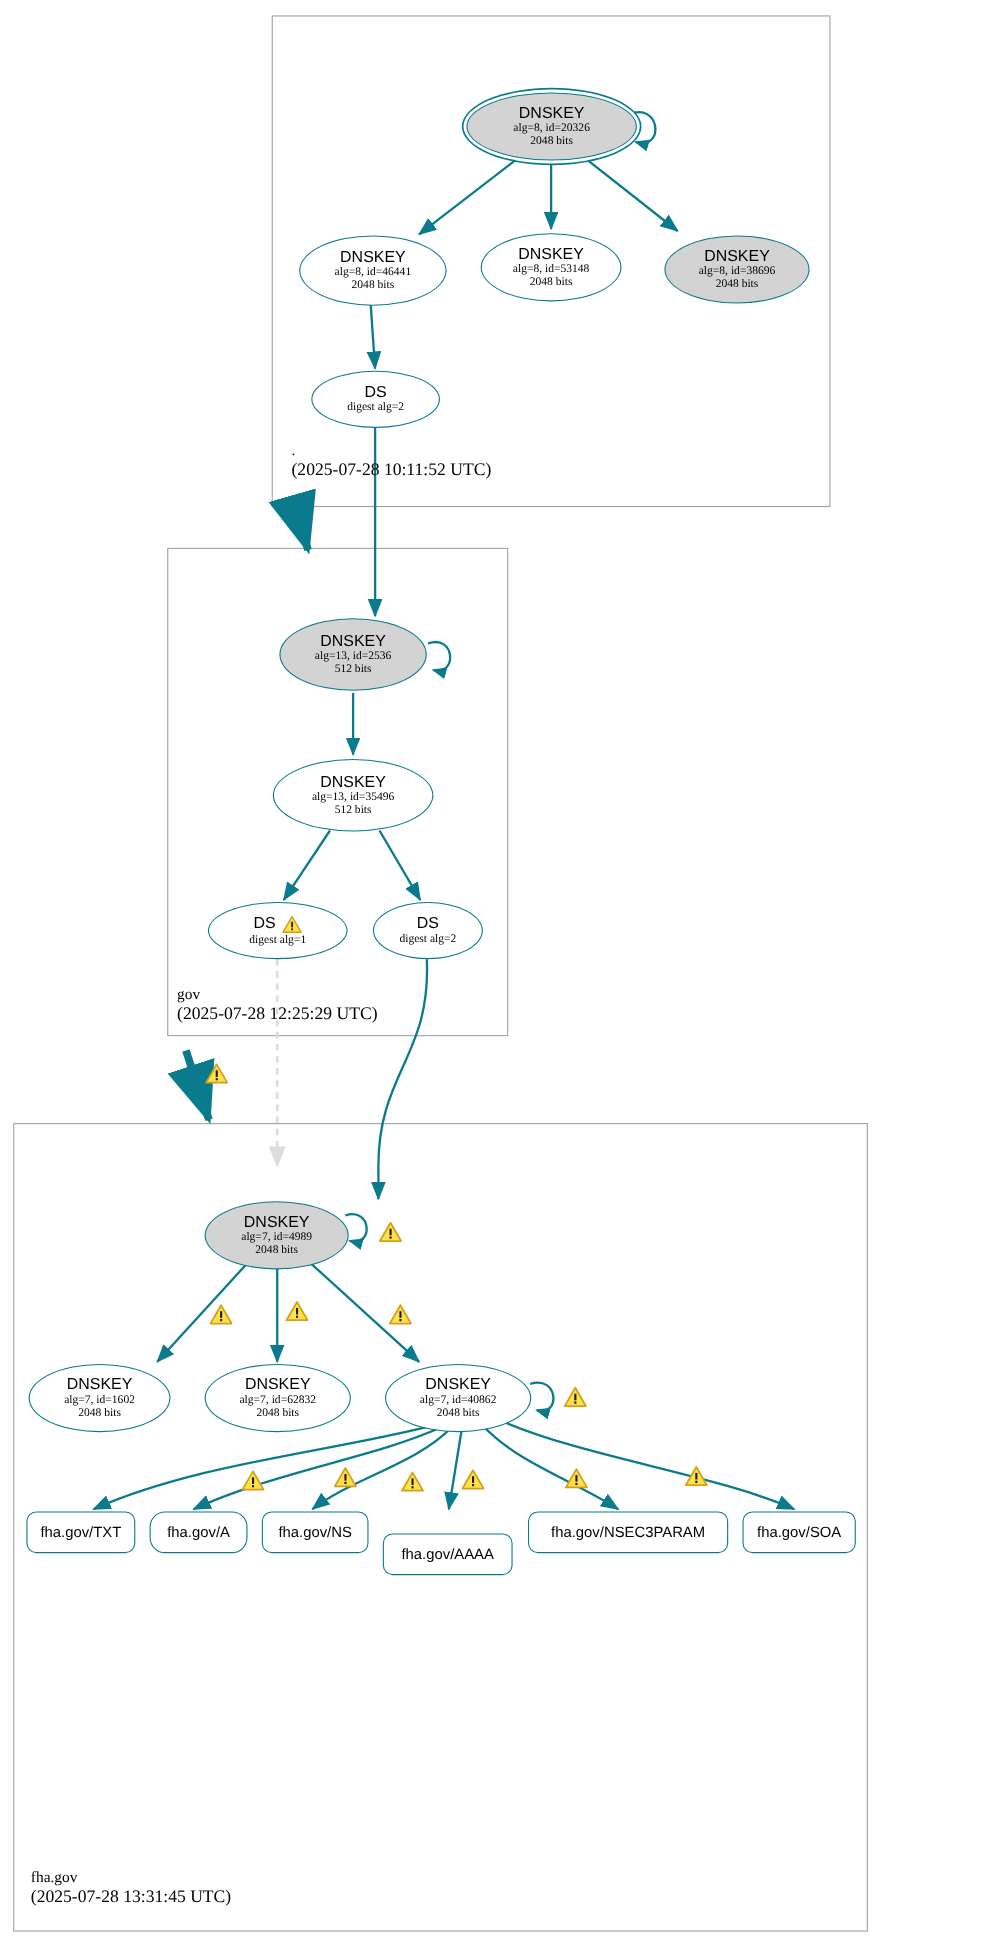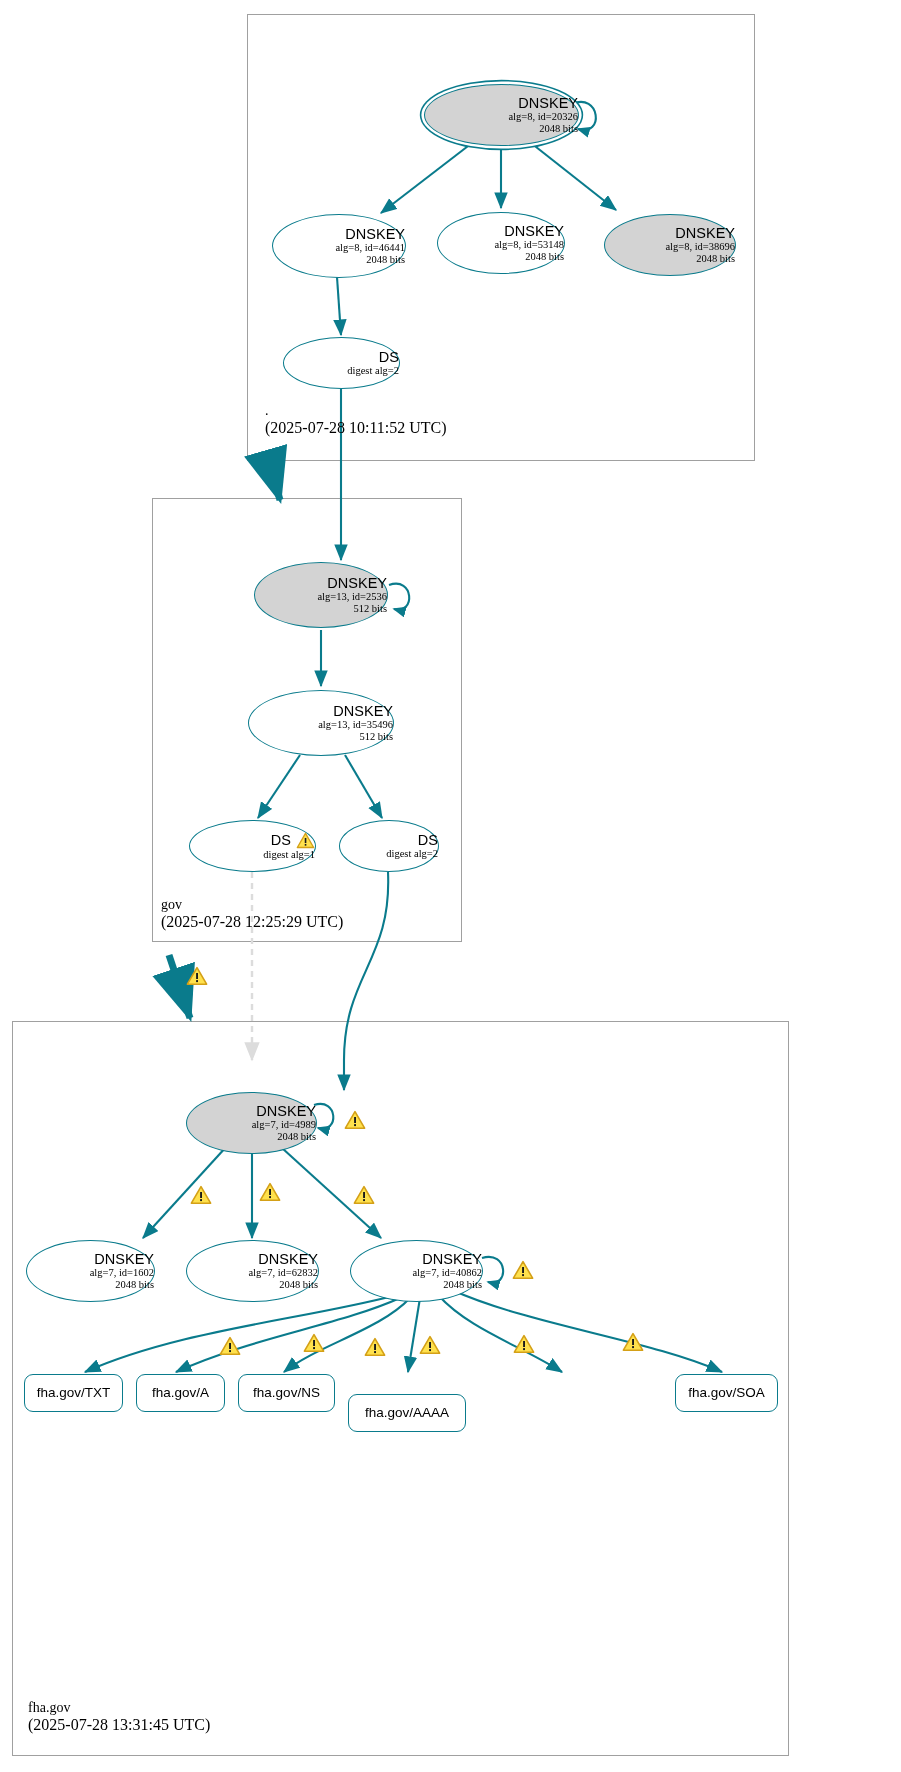--- a/index.html
+++ b/index.html
@@ -38,21 +38,20 @@
     flex-direction: column;
     align-items: center;
     justify-content: center;
     text-align: center;
     line-height: 1.12;
   }
   .ellipse {
     border: 1.6px solid #0a7b8c;
     border-radius: 50%;
     background: #ffffff;
-    align-items: flex-end;
   }
   .ellipse.filled {
     background: #d3d3d3;
   }
   .ellipse.dbl {
     box-shadow: 0 0 0 2.6px #ffffff, 0 0 0 4.2px #0a7b8c;
   }
   .rrset {
     border: 1.6px solid #0a7b8c;
     border-radius: 9px;
@@ -325,28 +324,31 @@
   </svg>
   <svg class="warn" viewBox="0 0 22 20" style="left:622px; top:1332px;">
     <path d="M11 1.6 L20.6 18.2 L1.4 18.2 Z" fill="#ffe14d" stroke="#d4a017" stroke-width="1.6" stroke-linejoin="round"></path>
     <rect x="10.1" y="7" width="1.9" height="6" fill="#1a1a1a"></rect>
     <rect x="10.1" y="14.1" width="1.9" height="2" fill="#1a1a1a"></rect>
   </svg>
 
   <div class="node rrset" style="left:24px; top:1374px; width:99px; height:38px;">
     <div class="n-title">fha.gov/TXT</div>
   </div>
-  <div class="node rrset" style="left:136px; top:1374px; width:89px; height:38px;">
+  <div class="node rrset" style="left:136px; top:1374px; width:89px; height:38px;border-radius:14px;">
     <div class="n-title">fha.gov/A</div>
   </div>
   <div class="node rrset" style="left:238px; top:1374px; width:97px; height:38px;">
     <div class="n-title">fha.gov/NS</div>
   </div>
   <div class="node rrset" style="left:348px; top:1394px; width:118px; height:38px;">
     <div class="n-title">fha.gov/AAAA</div>
+  </div>
+  <div class="node rrset" style="left:480px; top:1374px; width:182px; height:38px;">
+    <div class="n-title">fha.gov/NSEC3PARAM</div>
   </div>
   <div class="node rrset" style="left:675px; top:1374px; width:103px; height:38px;">
     <div class="n-title">fha.gov/SOA</div>
   </div>
 
   <div class="zone-label" style="left:28px; top:1700px;">
     <div class="zone-name">fha.gov</div>
     <div class="zone-time">(2025-07-28 13:31:45 UTC)</div>
   </div>
 

